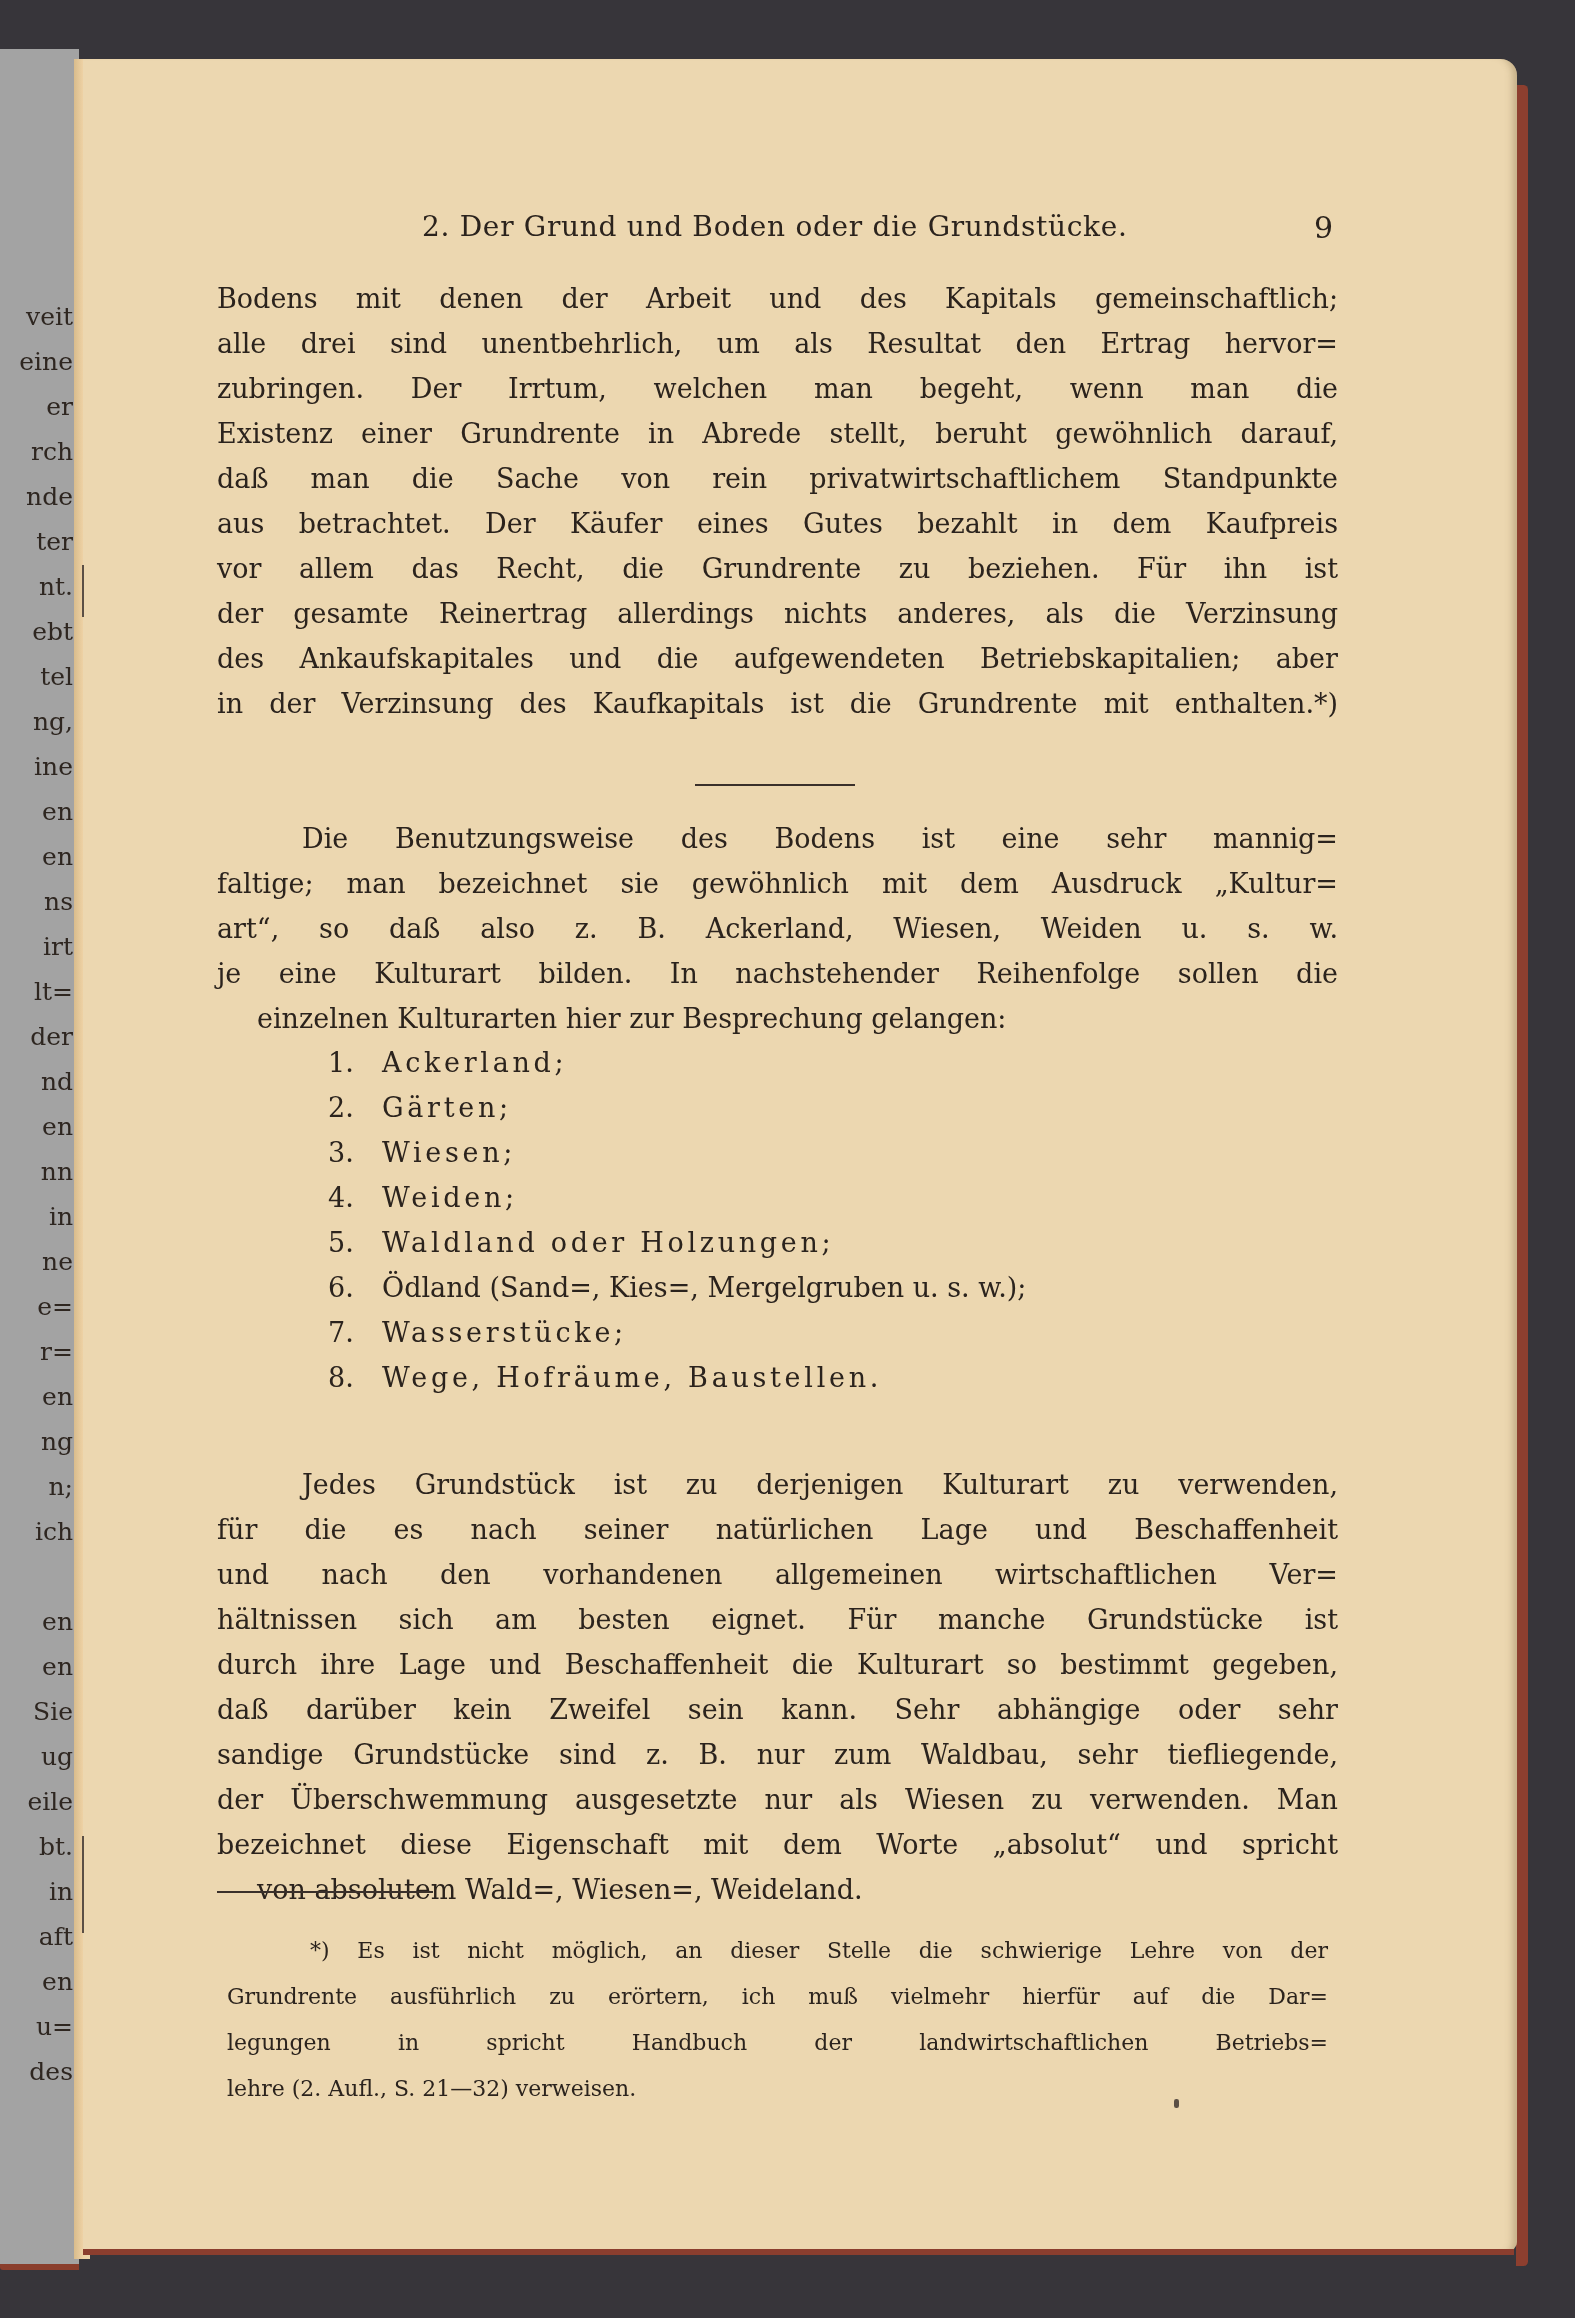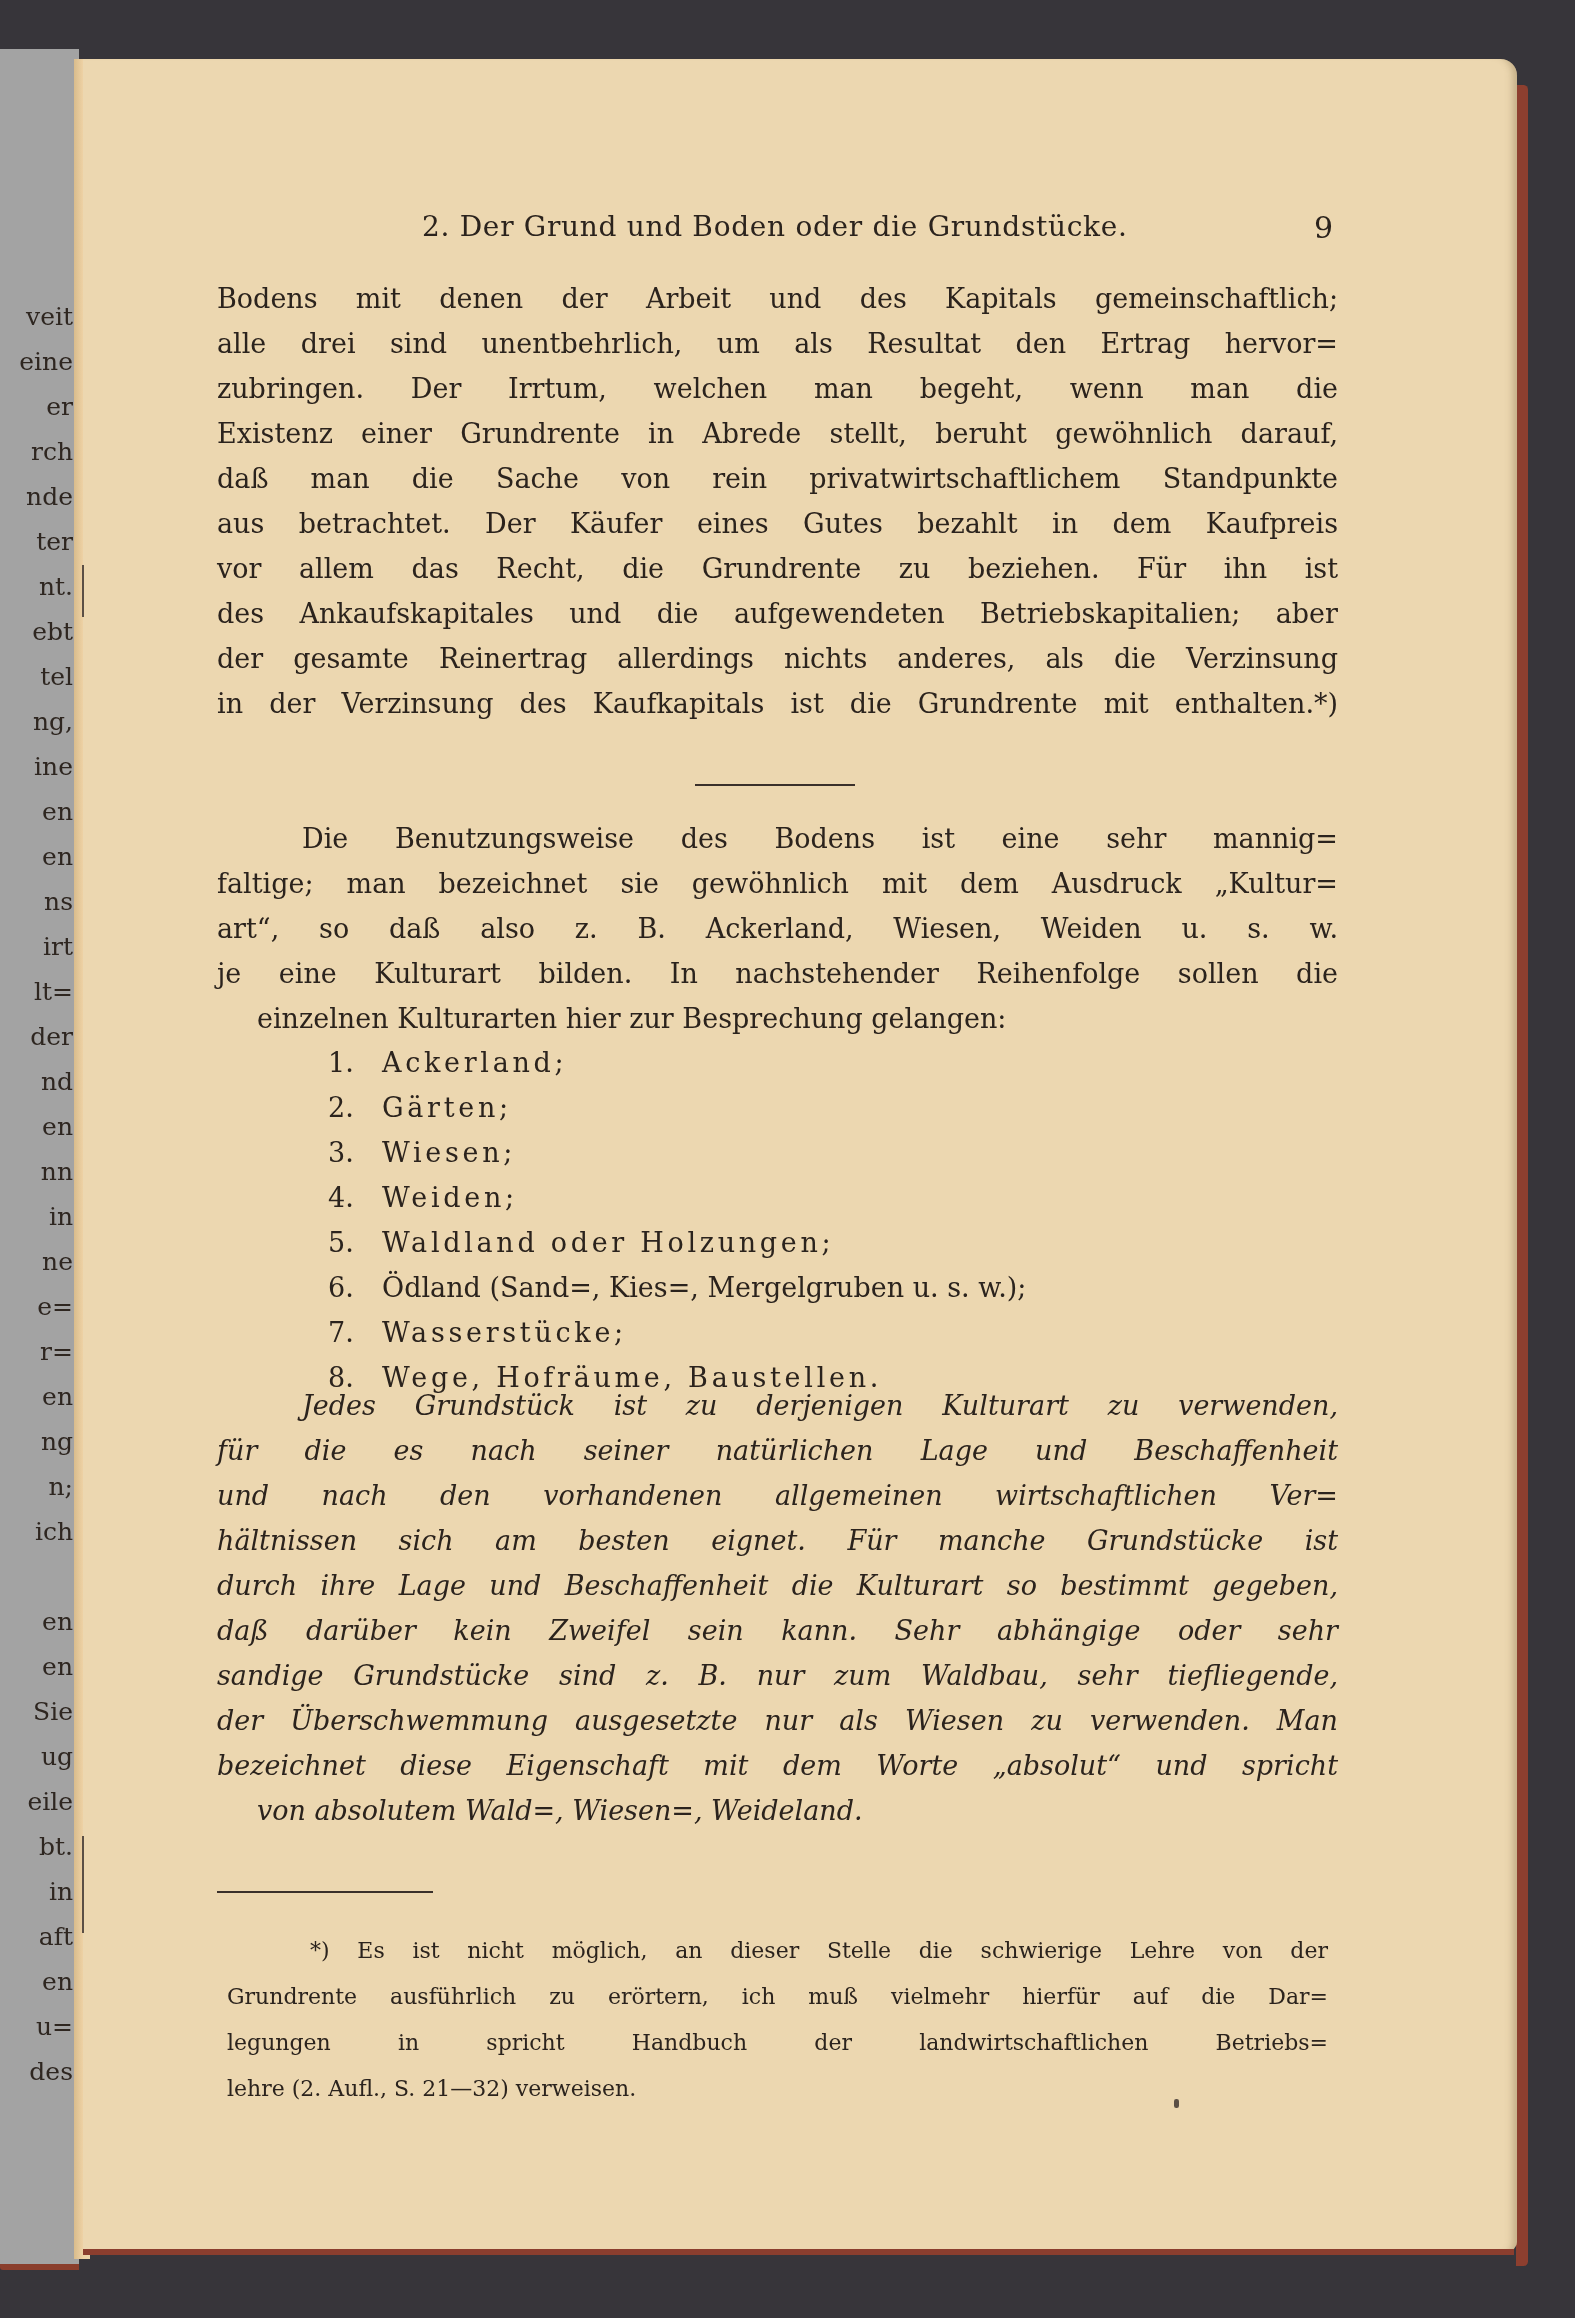--- a/index.html
+++ b/index.html
@@ -20,21 +20,21 @@
   .text { position:absolute; left:217px; width:1121px; font-size:27px; line-height:45px; text-align:justify; }
   .text p { margin:0; text-align-last:justify; }
   .text p.last { text-align-last:left;margin-left:40px; }
   .indent { text-indent:85px; }
   .spaced { letter-spacing:3.7px;text-align:right; }
   .para1 { top:276px; }
   .sep { position:absolute; left:695px; top:784px; width:160px; height:1.5px; background:#3a302a; }
   .para2 { top:816px; }
   .list { position:absolute; left:328px; top:1040px; font-size:27px; line-height:45px; margin:0; padding:0; list-style:none; }
   .list li .num { display:inline-block; width:54px; }
-  .para3 { top:1383px;font-style:italic; }
+  .para3 { top:1462px; }
   .fn-rule { position:absolute; left:217px; top:1891px; width:216px; height:1.5px; background:#3a302a; }
   .footnote { position:absolute; left:217px; top:1923px; width:1121px; font-size:22px; line-height:36px; text-align:justify; }
   .footnote p { margin:10px; text-align-last:justify; }
   .footnote p.last { text-align-last:left; }
   .fn-indent { text-indent:83px; }
   .speck { position:absolute; left:1174px; top:2099px; width:4.5px; height:9px; background:#5b4f45; border-radius:2.2px; }
   .margin-line { position:absolute; width:2.2px; background:#5b4f45; }
 </style>
 </head>
 <body>
@@ -94,22 +94,22 @@
 <div class="page-number">9</div>
 
 <div class="text para1">
   <p>Bodens mit denen der Arbeit und des Kapitals gemeinschaftlich;</p>
   <p>alle drei sind unentbehrlich, um als Resultat den Ertrag hervor=</p>
   <p>zubringen. Der Irrtum, welchen man begeht, wenn man die</p>
   <p>Existenz einer Grundrente in Abrede stellt, beruht gewöhnlich darauf,</p>
   <p>daß man die Sache von rein privatwirtschaftlichem Standpunkte</p>
   <p>aus betrachtet. Der Käufer eines Gutes bezahlt in dem Kaufpreis</p>
   <p>vor allem das Recht, die Grundrente zu beziehen. Für ihn ist</p>
+  <p>der gesamte Reinertrag allerdings nichts anderes, als die Verzinsung</p>
   <p>des Ankaufskapitales und die aufgewendeten Betriebskapitalien; aber</p>
-  <p>der gesamte Reinertrag allerdings nichts anderes, als die Verzinsung</p>
   <p>in der Verzinsung des Kaufkapitals ist die Grundrente mit enthalten.*)</p>
 </div>
 
 <div class="sep"></div>
 
 <div class="text para2">
   <p class="indent">Die Benutzungsweise des Bodens ist eine sehr mannig=</p>
   <p>faltige; man bezeichnet sie gewöhnlich mit dem Ausdruck „Kultur=</p>
   <p>art“, so daß also z. B. Ackerland, Wiesen, Weiden u. s. w.</p>
   <p>je eine Kulturart bilden. In nachstehender Reihenfolge sollen die</p>

